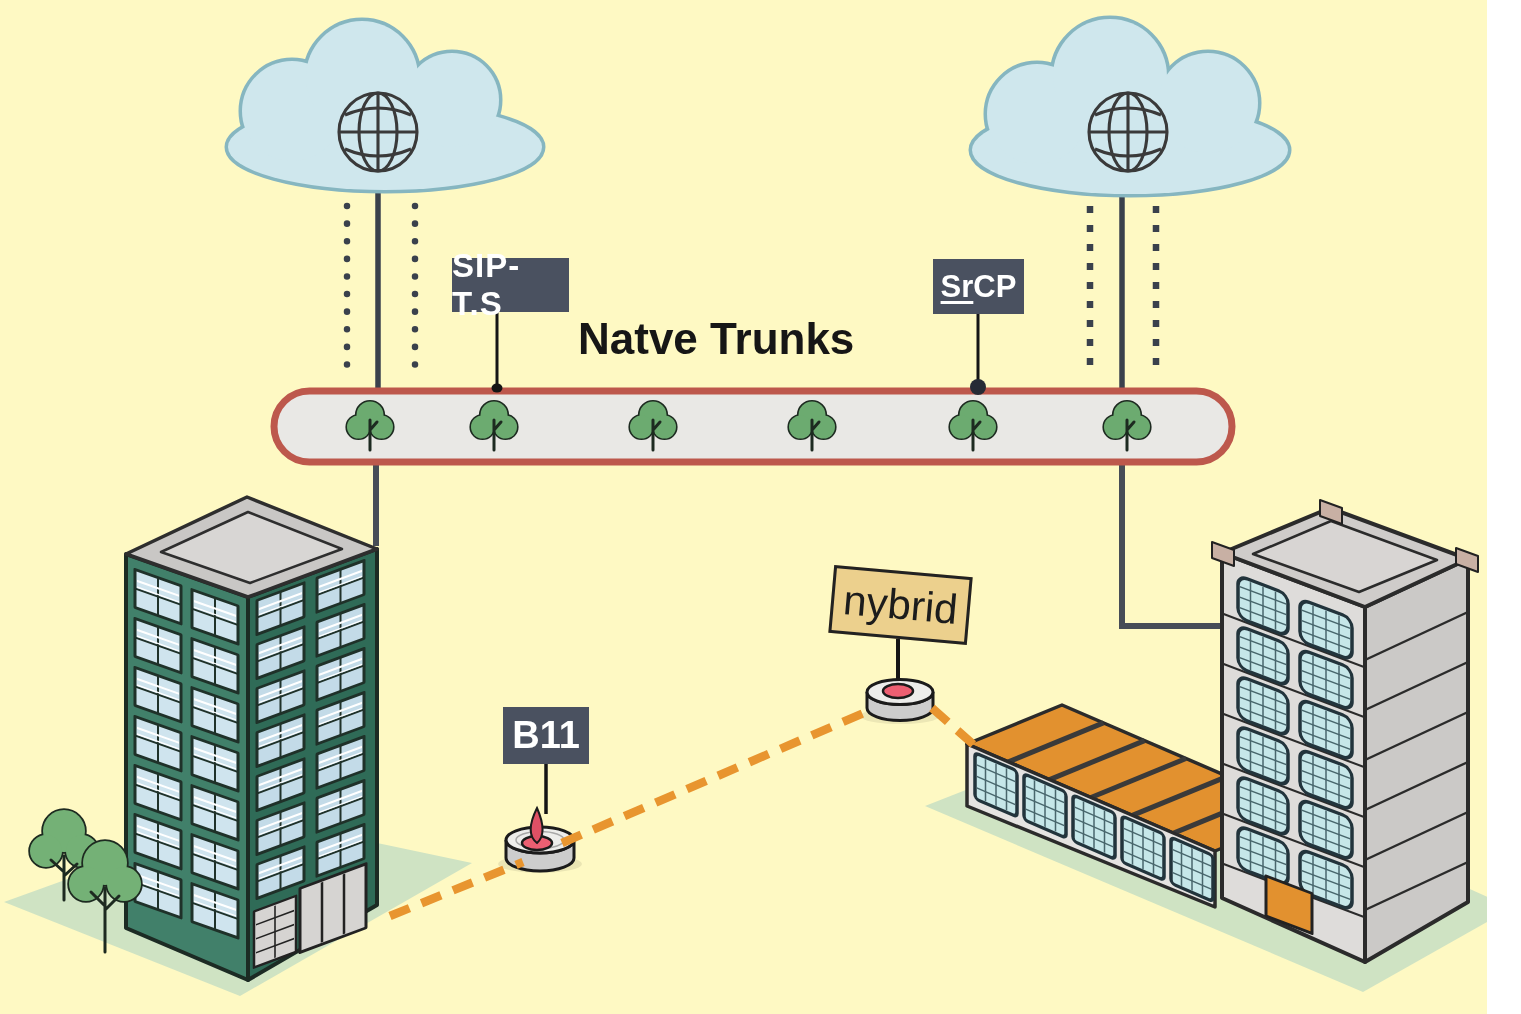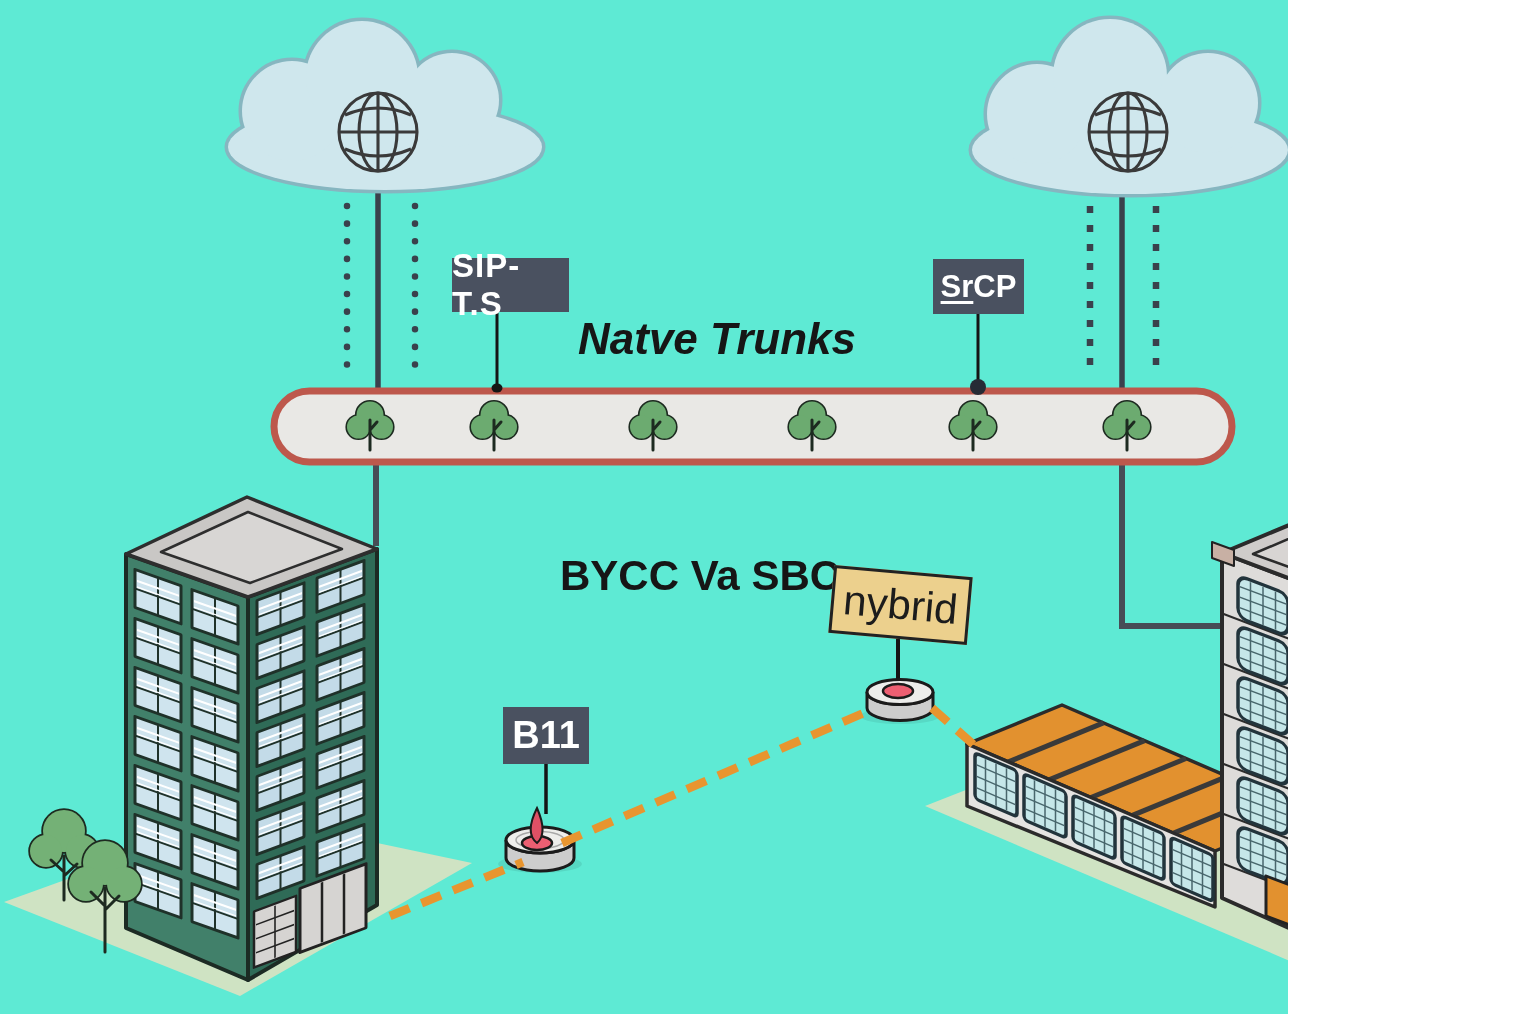--- a/index.html
+++ b/index.html
@@ -1,32 +1,32 @@
 <!DOCTYPE html>
 <html style="--cloud-fill: #cfe7ed; --cloud-border: #86b6c0; --trunk-bar-fill: #e9e8e5; --trunk-bar-border: #bd584c; --tree-green: #6cab70; --tree-outline: #1d2a20; --label-box-dark: #4a5160; --hybrid-box-yellow: #ecd08d; --dash-orange: #e8952f; --line-dark: #3a414c; --building-green: #41806a; --building-green-dark: #2f6b57; --window-blue: #cfe4ee; --tower-gray: #dedcda; --tower-gray-dark: #cbc9c7; --roof-gray: #c9c7c5; --warehouse-roof-orange: #e2912f; --warehouse-wall: #e5e3e1; --ground-green: #cfe3c3; --puck-pink: #ed5f72;"><head>
 <meta charset="utf-8">
 <style>
   *{box-sizing:border-box;margin:0;padding:0;}
   body{background:#ffffff;font-family:"Liberation Sans",sans-serif;}
-  #canvas{position:relative;width:1288px;height:1014px;background:#5eead4;overflow:hidden;}
+  #canvas{position:relative;width:1487px;height:1014px;background:#fef9c3;overflow:hidden;}
   #scene{position:absolute;left:0;top:0;}
   .cloudshape{fill:var(--cloud-fill,#cfe7ed);stroke:var(--cloud-border,#86b6c0);stroke-width:7;}
   .bigcanopy{fill:#74b176;stroke:var(--tree-outline,#1d2a20);stroke-width:3.5;}
   .trunkline{stroke:var(--tree-outline,#1d2a20);stroke-width:3;fill:none;stroke-linecap:round;}
   .globe{stroke:#3a3a3a;stroke-width:3.1;fill:none;}
   .label-box{position:absolute;display:flex;align-items:center;justify-content:center;
     background:var(--label-box-dark,#4a5160);color:#fff;font-weight:bold;}
   .label-box.yellow{background:var(--hybrid-box-yellow,#ecd08d);color:#1c1c1c;
     border:3.5px solid #222;font-weight:normal;}
   .free-text{position:absolute;color:#161616;white-space:nowrap;}
   #sip-box{left:452px;top:258px;width:117px;height:54px;font-size:33px;letter-spacing:1px;}
   #srcp-box{left:933px;top:259px;width:91px;height:55px;font-size:31px;}
   #b11-box{left:503px;top:694px;width:86px;height:57px;font-size:38px;margin-top:13px;}
   #hybrid-box{left:831px;top:571px;width:139px;height:68px;font-size:42px;transform:rotate(5deg);}
-  #native-trunks{left:578px;top:314px;font-size:44px;font-weight:600;font-style:italic;}
+  #native-trunks{left:578px;top:314px;font-size:44px;font-weight:600;}
   #byoc-text{left:560px;top:552px;font-size:42px;font-weight:600;}
   #srcp-box .u{text-decoration:underline;text-underline-offset:4px;text-align:center;}
 </style>
 </head>
 <body>
 
 <div id="canvas">
 
 <svg id="scene" width="1521" height="1014" viewBox="0 0 1521 1014" xmlns="http://www.w3.org/2000/svg">
 
@@ -560,21 +560,20 @@
 </svg>
 
 <div class="label-box" id="sip-box">
   <span>SIP-T.S</span>
 </div>
 <div class="label-box" id="srcp-box">
   <span class="u">Sr</span>
       <span>CP</span>
 </div>
 <div class="free-text" id="native-trunks">Natve Trunks</div>
-<div class="free-text" id="byoc-text">BYCC Va SBC</div>
 <div class="label-box yellow" id="hybrid-box">
   <span>nybrid</span>
 </div>
 <div class="label-box" id="b11-box">
   <span>B11</span>
 </div>
 
 </div>
 
 </body></html>

